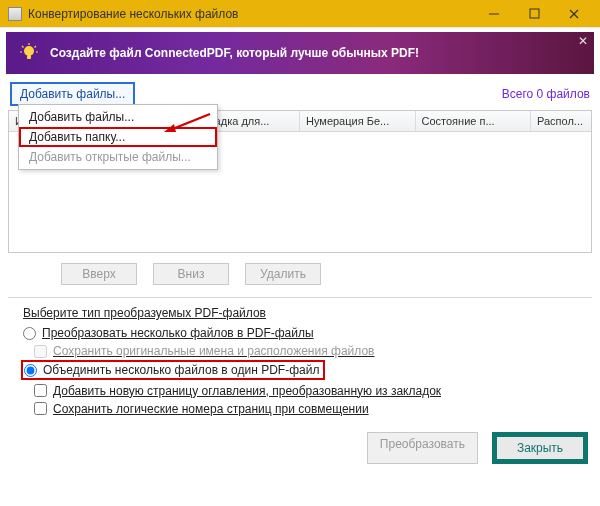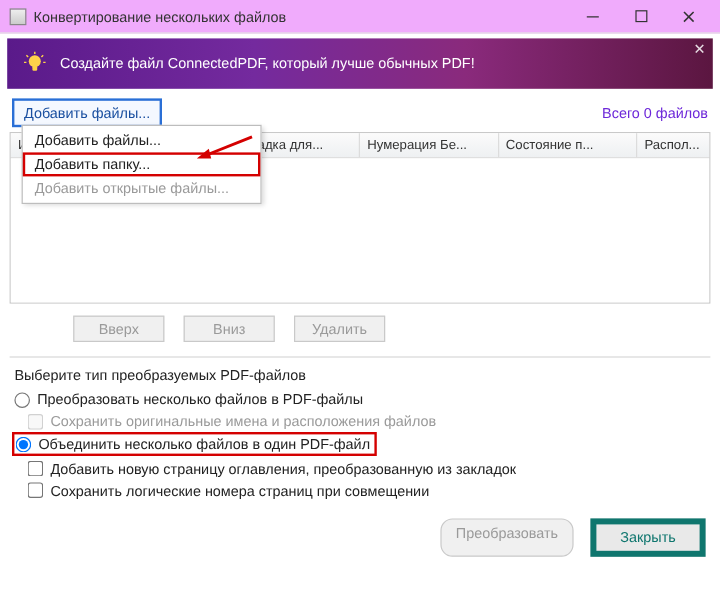--- a/index.html
+++ b/index.html
@@ -10,21 +10,21 @@
     background: #fff;
     color: #222;
     width: 600px;
   }
   
   .titlebar {
     height: 28px;
     display: flex;
     align-items: center;
     padding: 0 6px 0 8px;
-    background: #f0abfc;
+    background: #eab308;
     border-bottom: 1px solid #e5e5e5;
   }
   .app-icon {
     width: 14px; height: 14px;
     border: 1px solid #888;
     background: linear-gradient(#eee,#ccc);
     margin-right: 6px;
   }
   .titlebar .title { flex: 1 1 auto; color: #333; }
   .winbtns { display: flex; }
@@ -41,21 +41,21 @@
     color: #fff;
     padding: 10px 12px;
     display: flex;
     align-items: center;
     position: relative;
   }
   .bulb {
     width: 22px; height: 22px; margin-right: 10px;
     display:flex;align-items:center;justify-content:center;
   }
-  .banner-text { font-weight: 400; }
+  .banner-text { font-weight: 700; }
   .banner-close {
     position: absolute; right: 6px; top: 2px;
     color: rgba(255,255,255,.85);
     font-size: 12px;
   }
   
   .toprow {
     display:flex; align-items:center; justify-content:space-between;
     padding: 2px 10px 4px 10px;
     position: relative;
@@ -134,21 +134,21 @@
     min-width: 76px;
     padding: 3px 12px;
     text-align: center;
     background: #f0f0f0;
     border: 1px solid #c9c9c9;
     color: #9a9a9a;
   }
   
   .hr { height:1px; background:#d7d7d7; margin: 6px 8px; }
   
-  .opts { padding: 2px 12px 4px 12px; }
+  .opts { padding: 2px 12px 4px 23px; text-decoration: underline; }
   .opts .section-label { margin-bottom: 4px; }
   .radio, .check {
     display:flex; align-items:center; gap:6px;
     padding: 2px 0;
   }
   .radio input, .check input { margin:0; }
   .sub { margin-left: 11px; }
   .disabled-text { color:#9a9a9a; }
   .highlight {
     display:inline-flex; align-items:flex-start; gap:6px;
@@ -161,21 +161,21 @@
     display:flex; justify-content:flex-end; gap: 14px;
     padding: 10px 12px 14px 0;
   }
   .bbtn {
     min-width: 96px;
     padding: 4px 12px;
     text-align:center;
     background: #f0f0f0;
     border: 1px solid #c9c9c9;
   }
-  .bbtn.disabled { color:#9a9a9a;border-radius:10px; }
+  .bbtn.disabled { color:#9a9a9a; }
   .bbtn.primary {
     background:#e9e9e9;
     border:5px solid #0f766e;
     color:#0f766e;
   }
 </style>
 </head>
 <body>
 
 <div class="titlebar">

